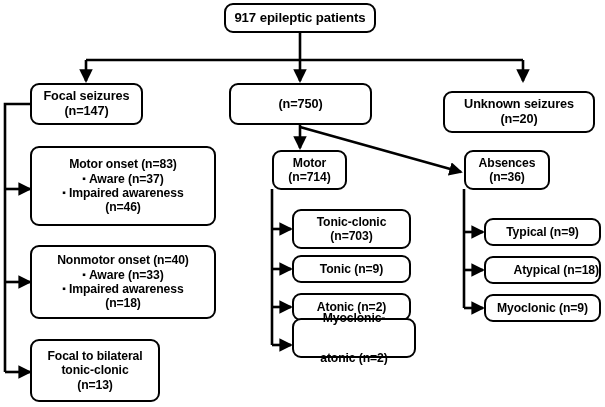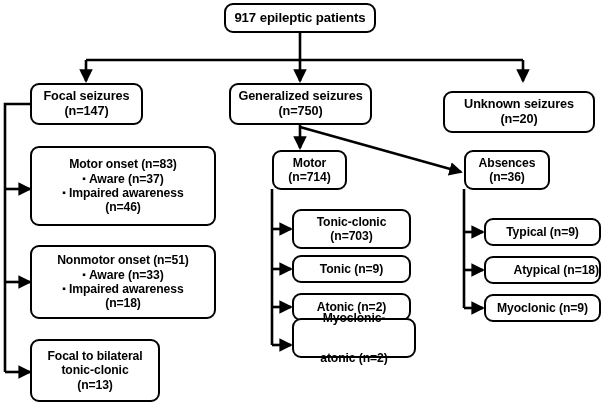--- a/index.html
+++ b/index.html
@@ -104,38 +104,37 @@
   <div class="node fs15" style="left:224px; top:3px; width:152px; height:30px;">
     <span class="ln">917 epileptic patients</span>
   </div>
 
   <div class="node fs14" style="left:30px; top:83px; width:113px; height:42px;">
     <span class="ln">Focal seizures</span>
     <span class="ln">(n=147)</span>
   </div>
 
   <div class="node fs14" style="left:229px; top:83px; width:143px; height:42px;">
-    <span class="ln">Generalized seizures</span>
     <span class="ln">(n=750)</span>
   </div>
 
   <div class="node fs14" style="left:443px; top:83px; width:152px; height:42px;margin-top:8px;">
     <span class="ln">Unknown seizures</span>
     <span class="ln">(n=20)</span>
   </div>
 
   <div class="node fs13" style="left:30px; top:146px; width:186px; height:80px;">
     <span class="ln">Motor onset (n=83)</span>
     <span class="ln bul">Aware (n=37)</span>
     <span class="ln bul">Impaired awareness</span>
     <span class="ln">(n=46)</span>
   </div>
 
   <div class="node fs13" style="left:30px; top:245px; width:186px; height:74px;">
-    <span class="ln">Nonmotor onset (n=51)</span>
+    <span class="ln">Nonmotor onset (n=40)</span>
     <span class="ln bul">Aware (n=33)</span>
     <span class="ln bul">Impaired awareness</span>
     <span class="ln">(n=18)</span>
   </div>
 
   <div class="node fs13" style="left:30px; top:339px; width:130px; height:63px;">
     <span class="ln">Focal to bilateral</span>
     <span class="ln">tonic-clonic</span>
     <span class="ln">(n=13)</span>
   </div>

